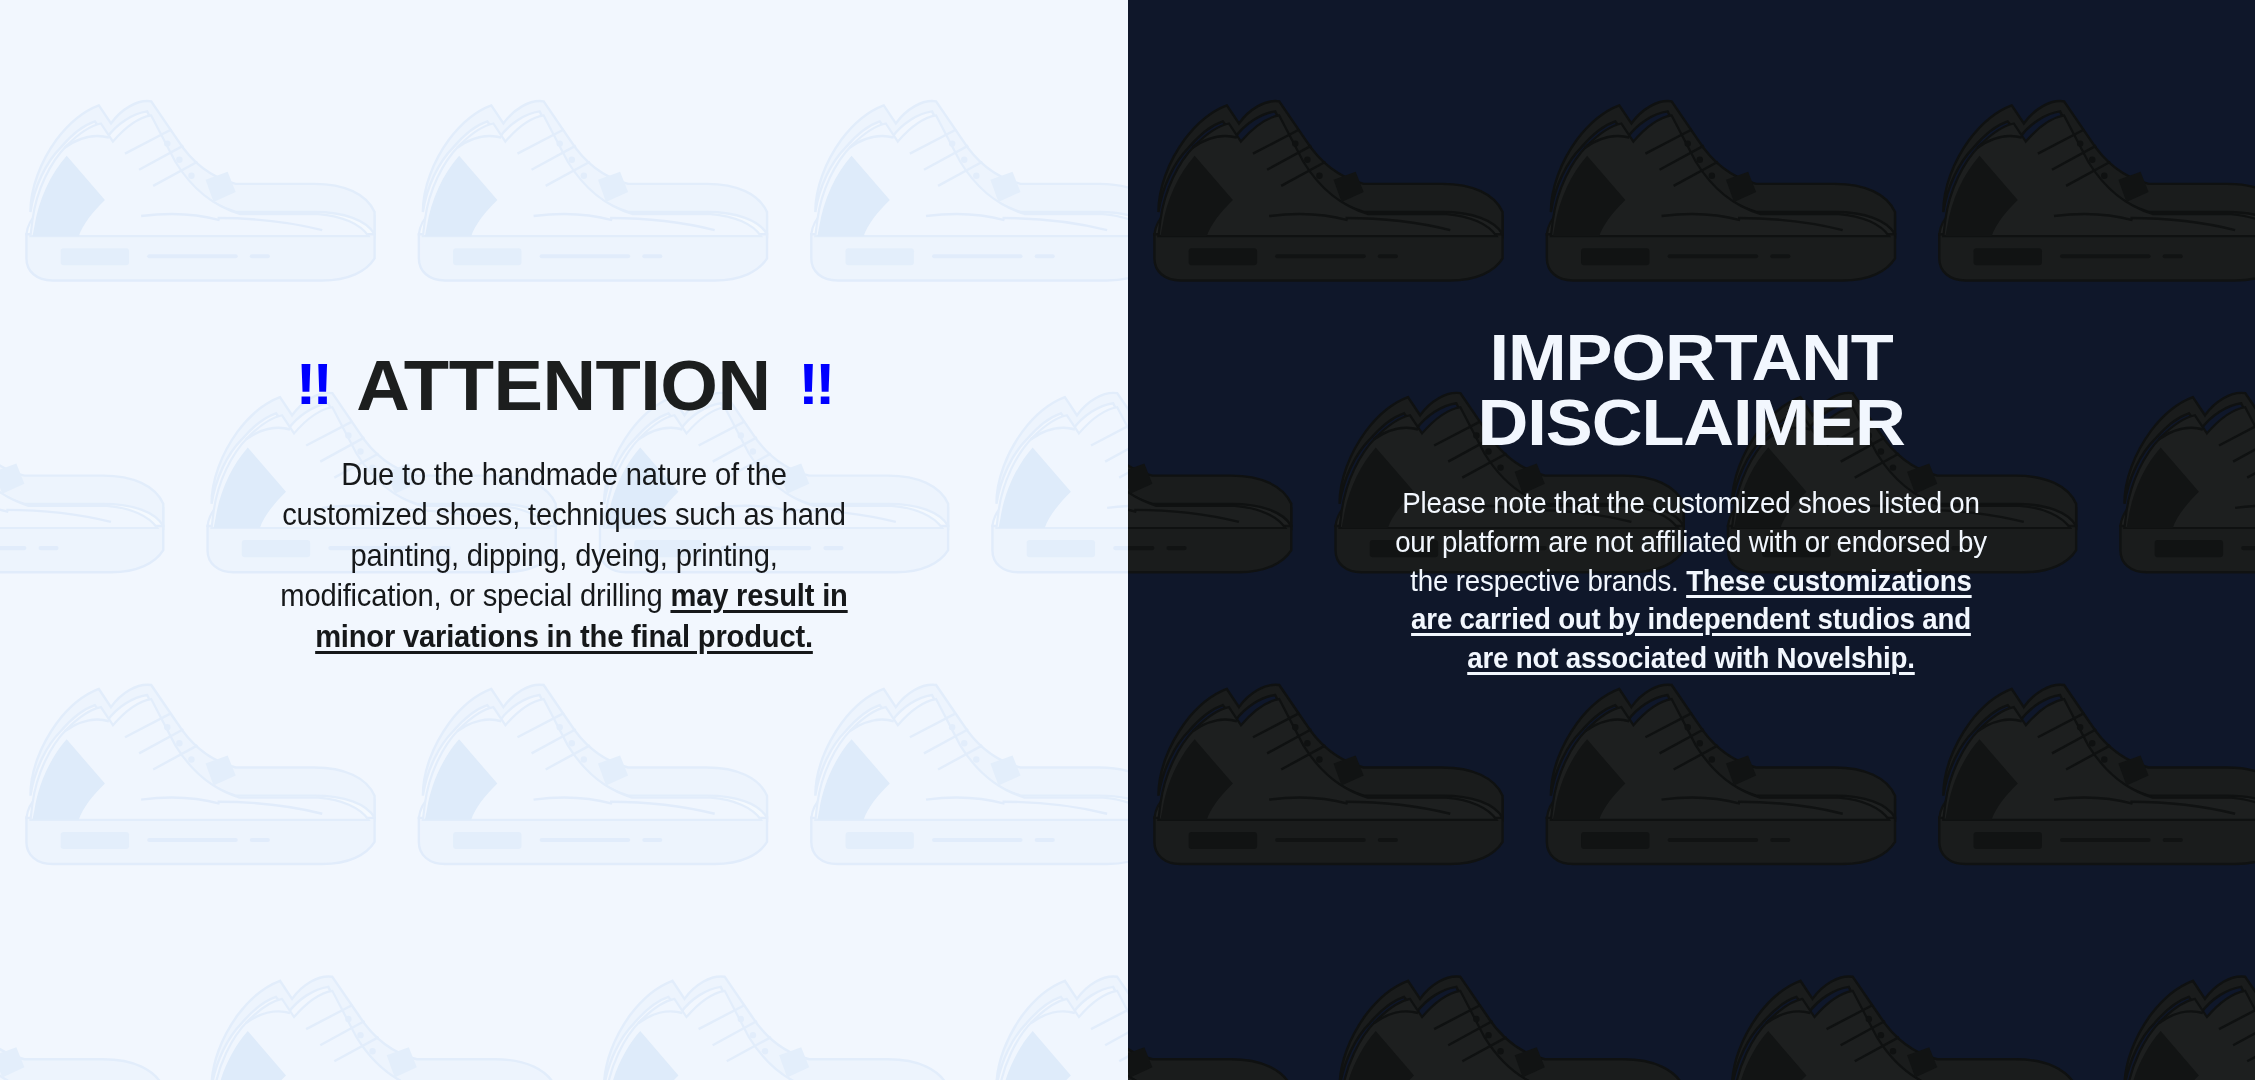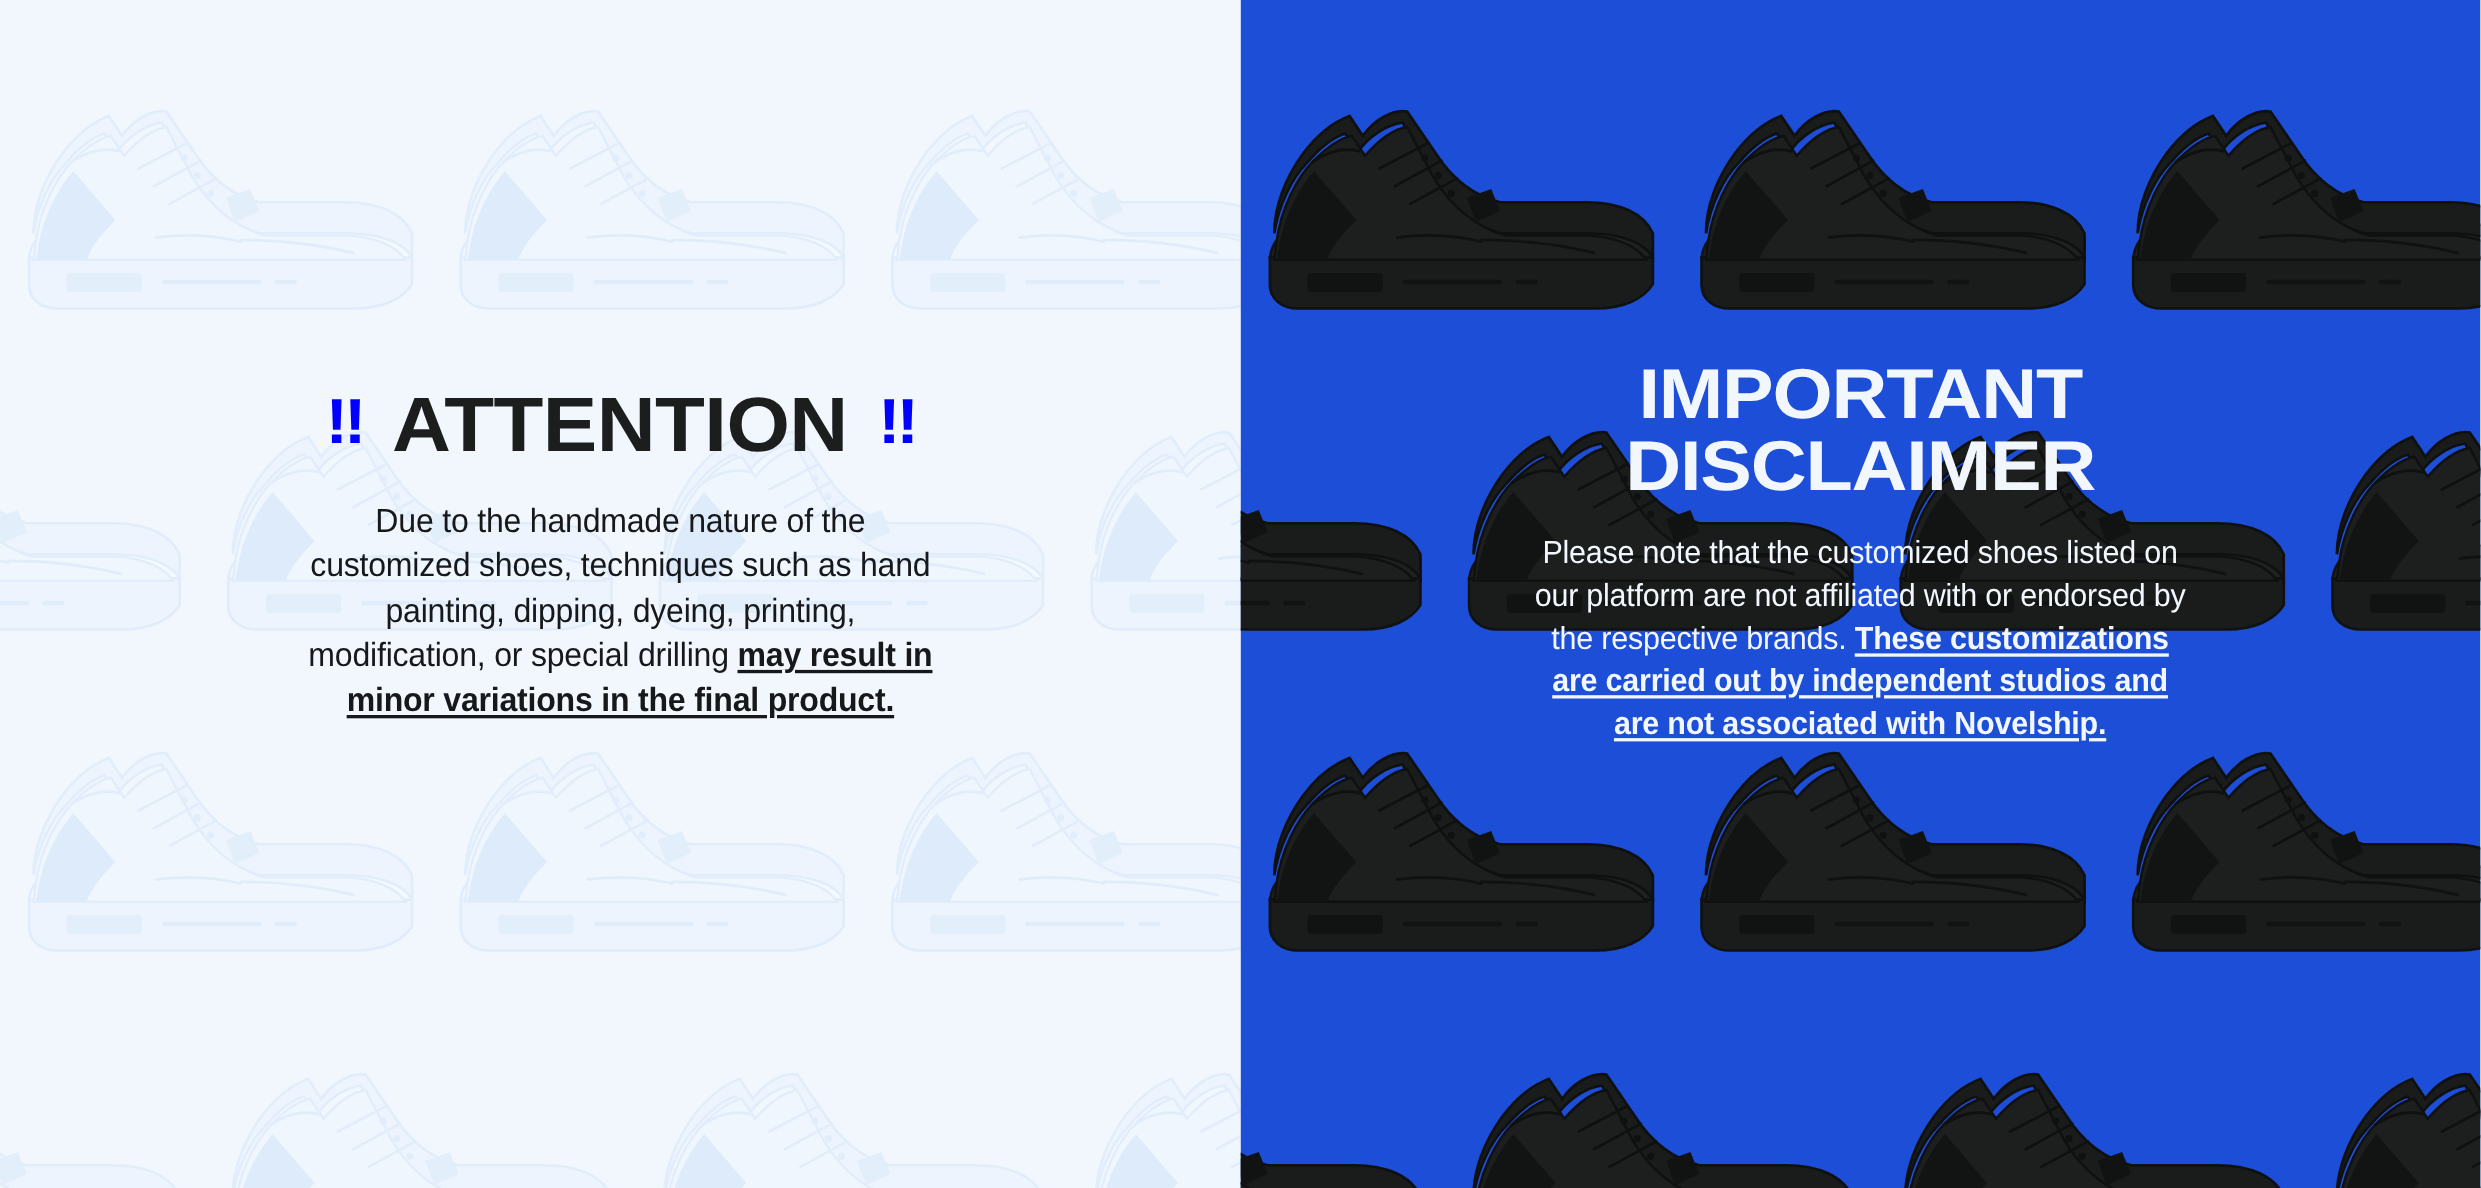--- a/index.html
+++ b/index.html
@@ -28,21 +28,21 @@
     position:relative;
     width:50%;
     height:100%;
     overflow:hidden;
     display:flex;
     flex-direction:column;
     align-items:center;
   }
 
   .panel--light { background:#F2F7FE; }
-  .panel--dark  { background:#1d4ed8; }
+  .panel--dark  { background:#0f172a; }
 
   
   .pattern {
     position:absolute;
     inset:-60px -40px -40px -40px;
     z-index:0;
     pointer-events:none;
   }
   .pattern svg { display:block; width:100%; height:100%; }
 

